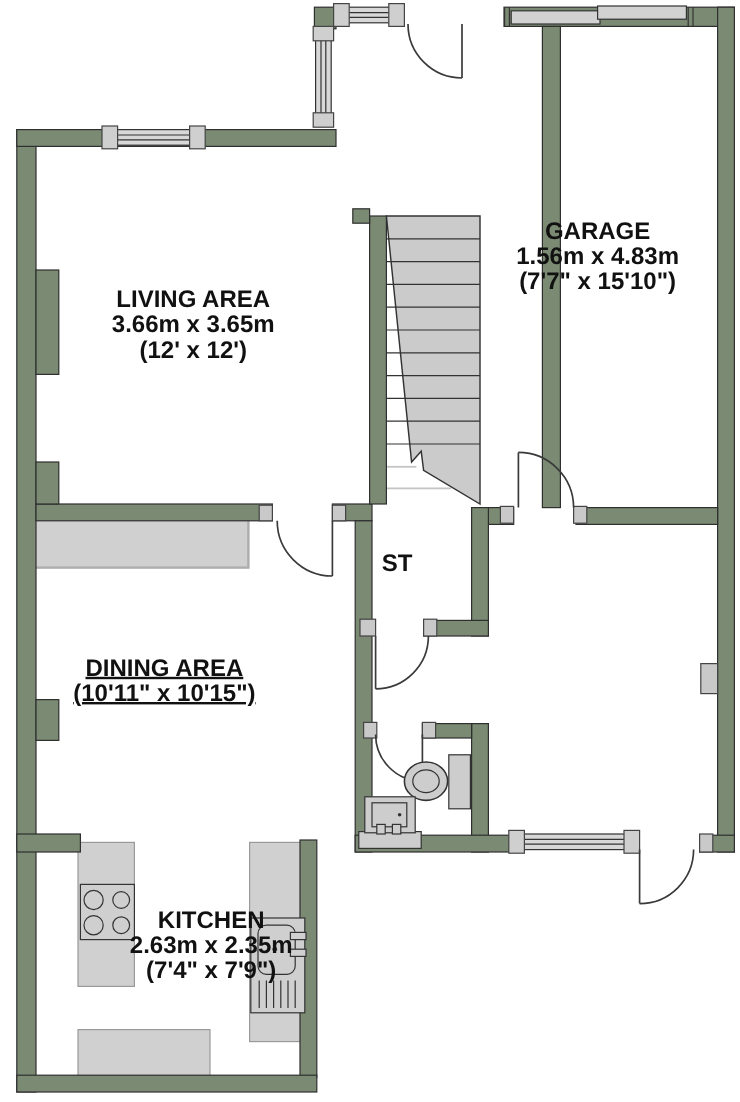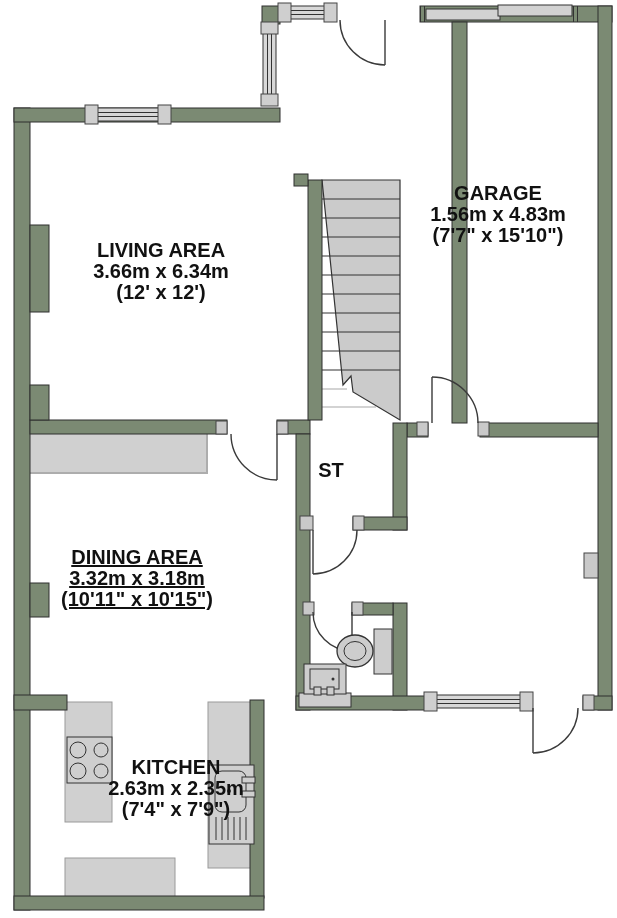--- a/index.html
+++ b/index.html
@@ -183,31 +183,30 @@
       <line x1="228" y1="817" x2="228" y2="840"></line>
           <line x1="234" y1="817" x2="234" y2="840"></line>
       <line x1="240" y1="817" x2="240" y2="840"></line>
           <line x1="246" y1="817" x2="246" y2="840"></line>
     </g>
   </g>
 </svg>
 
 <div class="room-label" style="left:161px;top:240px;">
   <span>LIVING AREA</span>
-  <span>3.66m x 6.34m</span>
+  <span>3.66m x 3.65m</span>
   <span>(12' x 12')</span>
 </div>
 <div class="room-label" style="left:498px;top:183px;">
   <span>GARAGE</span>
   <span>1.56m x 4.83m</span>
   <span>(7'7" x 15'10")</span>
 </div>
 <div class="room-label" style="left:137px;top:547px;text-decoration:underline;">
   <span>DINING AREA</span>
-  <span>3.32m x 3.18m</span>
   <span>(10'11" x 10'15")</span>
 </div>
 <div class="room-label" style="left:160px;top:757px;margin-left:16px;">
   <span>KITCHEN</span>
   <span>2.63m x 2.35m</span>
   <span>(7'4" x 7'9")</span>
 </div>
 <div class="room-label" style="left:331px;top:460px;">
   <span>ST</span>
 </div>

